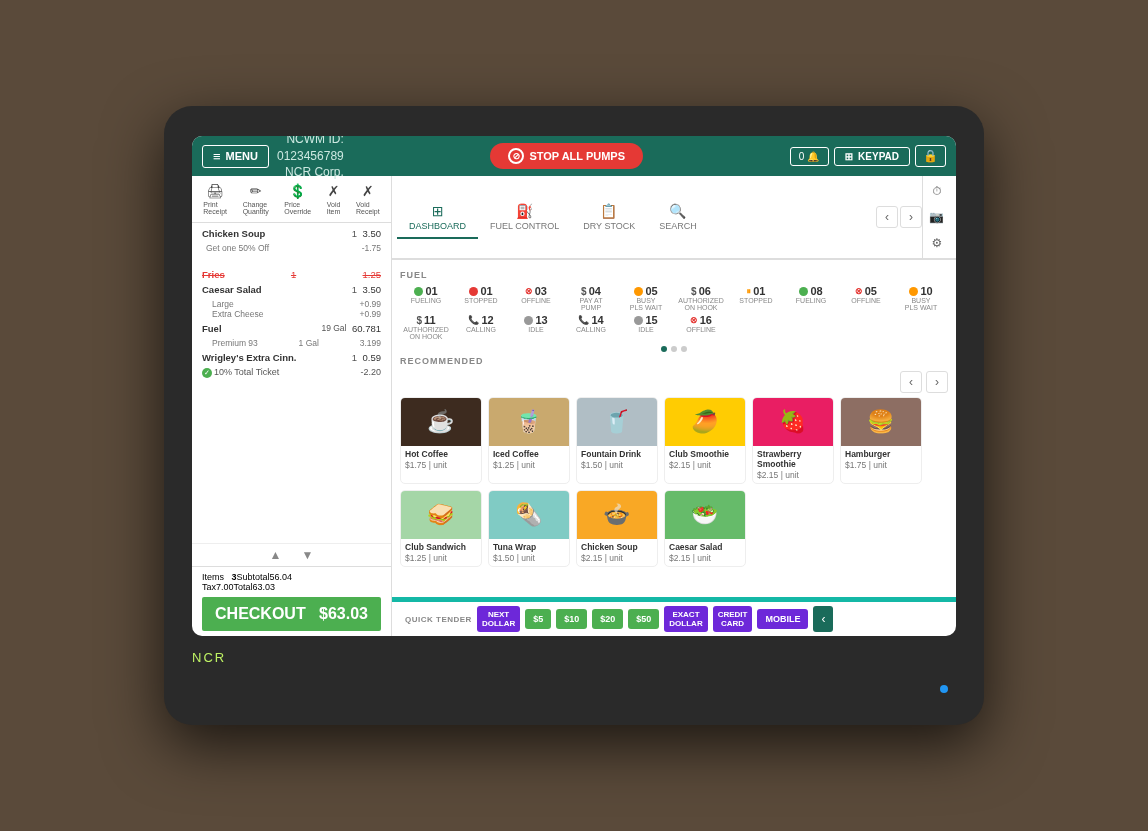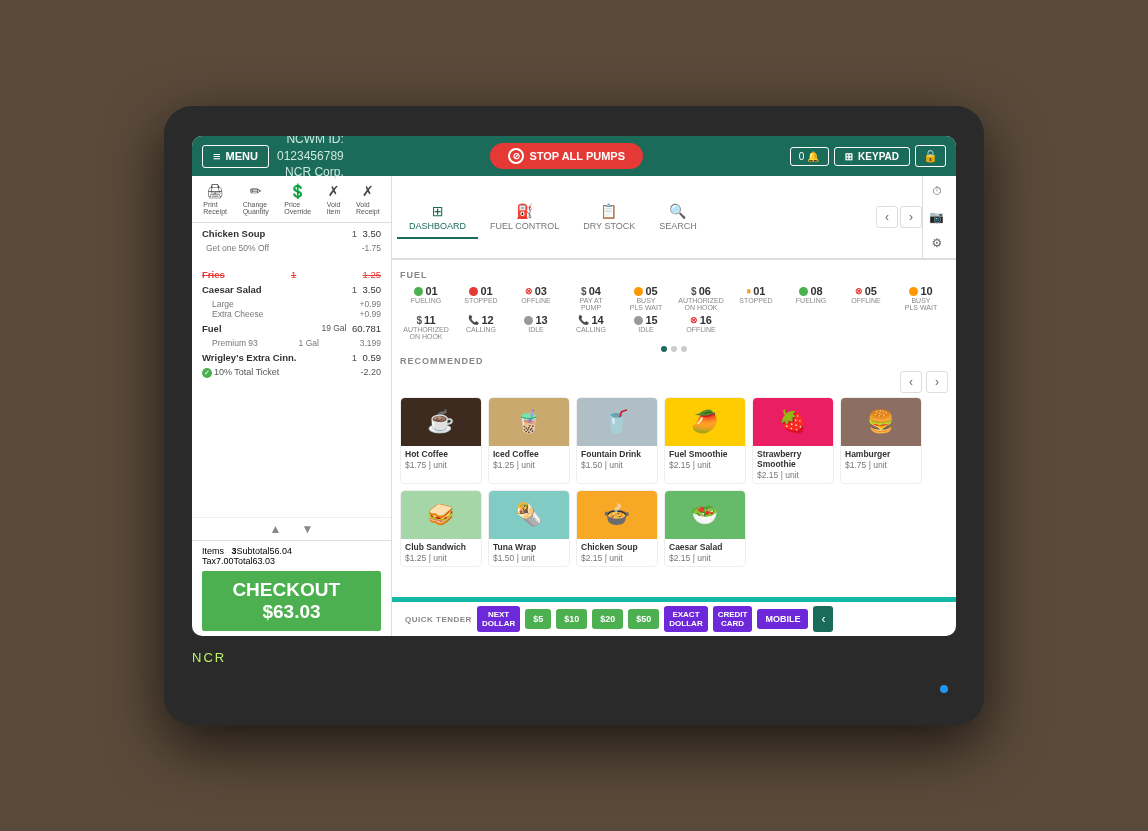--- a/index.html
+++ b/index.html
@@ -249,21 +249,21 @@
     .totals-row {
       display: flex;
       justify-content: flex-start;
     }
     .checkout-btn {
       background: #4CAF50;
       color: #fff;
       border: none;
       width: 100%;
       padding: 8px;
-      font-size: 19px;
+      font-size: 16px;
       font-weight: bold;
       cursor: pointer;
       border-radius: 2px;
       margin-top: 5px;
     }
 
     
     .right-panel {
       flex: 1;
       display: flex;
@@ -823,21 +823,21 @@
             <div class="rec-item">
               <div class="rec-img fountain">🥤</div>
               <div class="rec-info">
                 <div class="rec-name">Fountain Drink</div>
                 <div class="rec-price">$1.50 | unit</div>
               </div>
             </div>
             <div class="rec-item">
               <div class="rec-img mango">🥭</div>
               <div class="rec-info">
-                <div class="rec-name">Fuel Smoothie</div>
+                <div class="rec-name">Club Smoothie</div>
                 <div class="rec-price">$2.15 | unit</div>
               </div>
             </div>
             <div class="rec-item">
               <div class="rec-img strawberry">🍓</div>
               <div class="rec-info">
                 <div class="rec-name">Strawberry Smoothie</div>
                 <div class="rec-price">$2.15 | unit</div>
               </div>
             </div>

